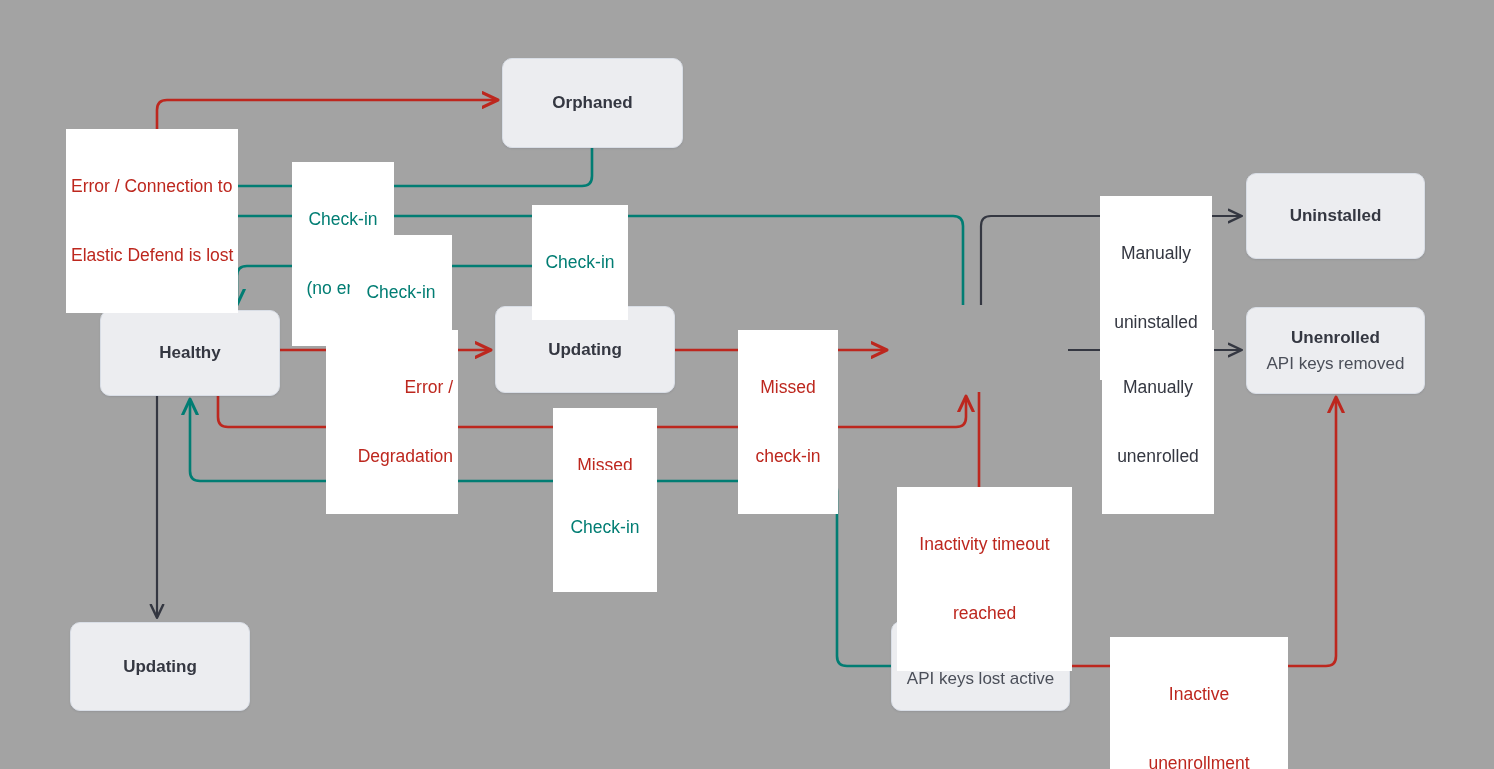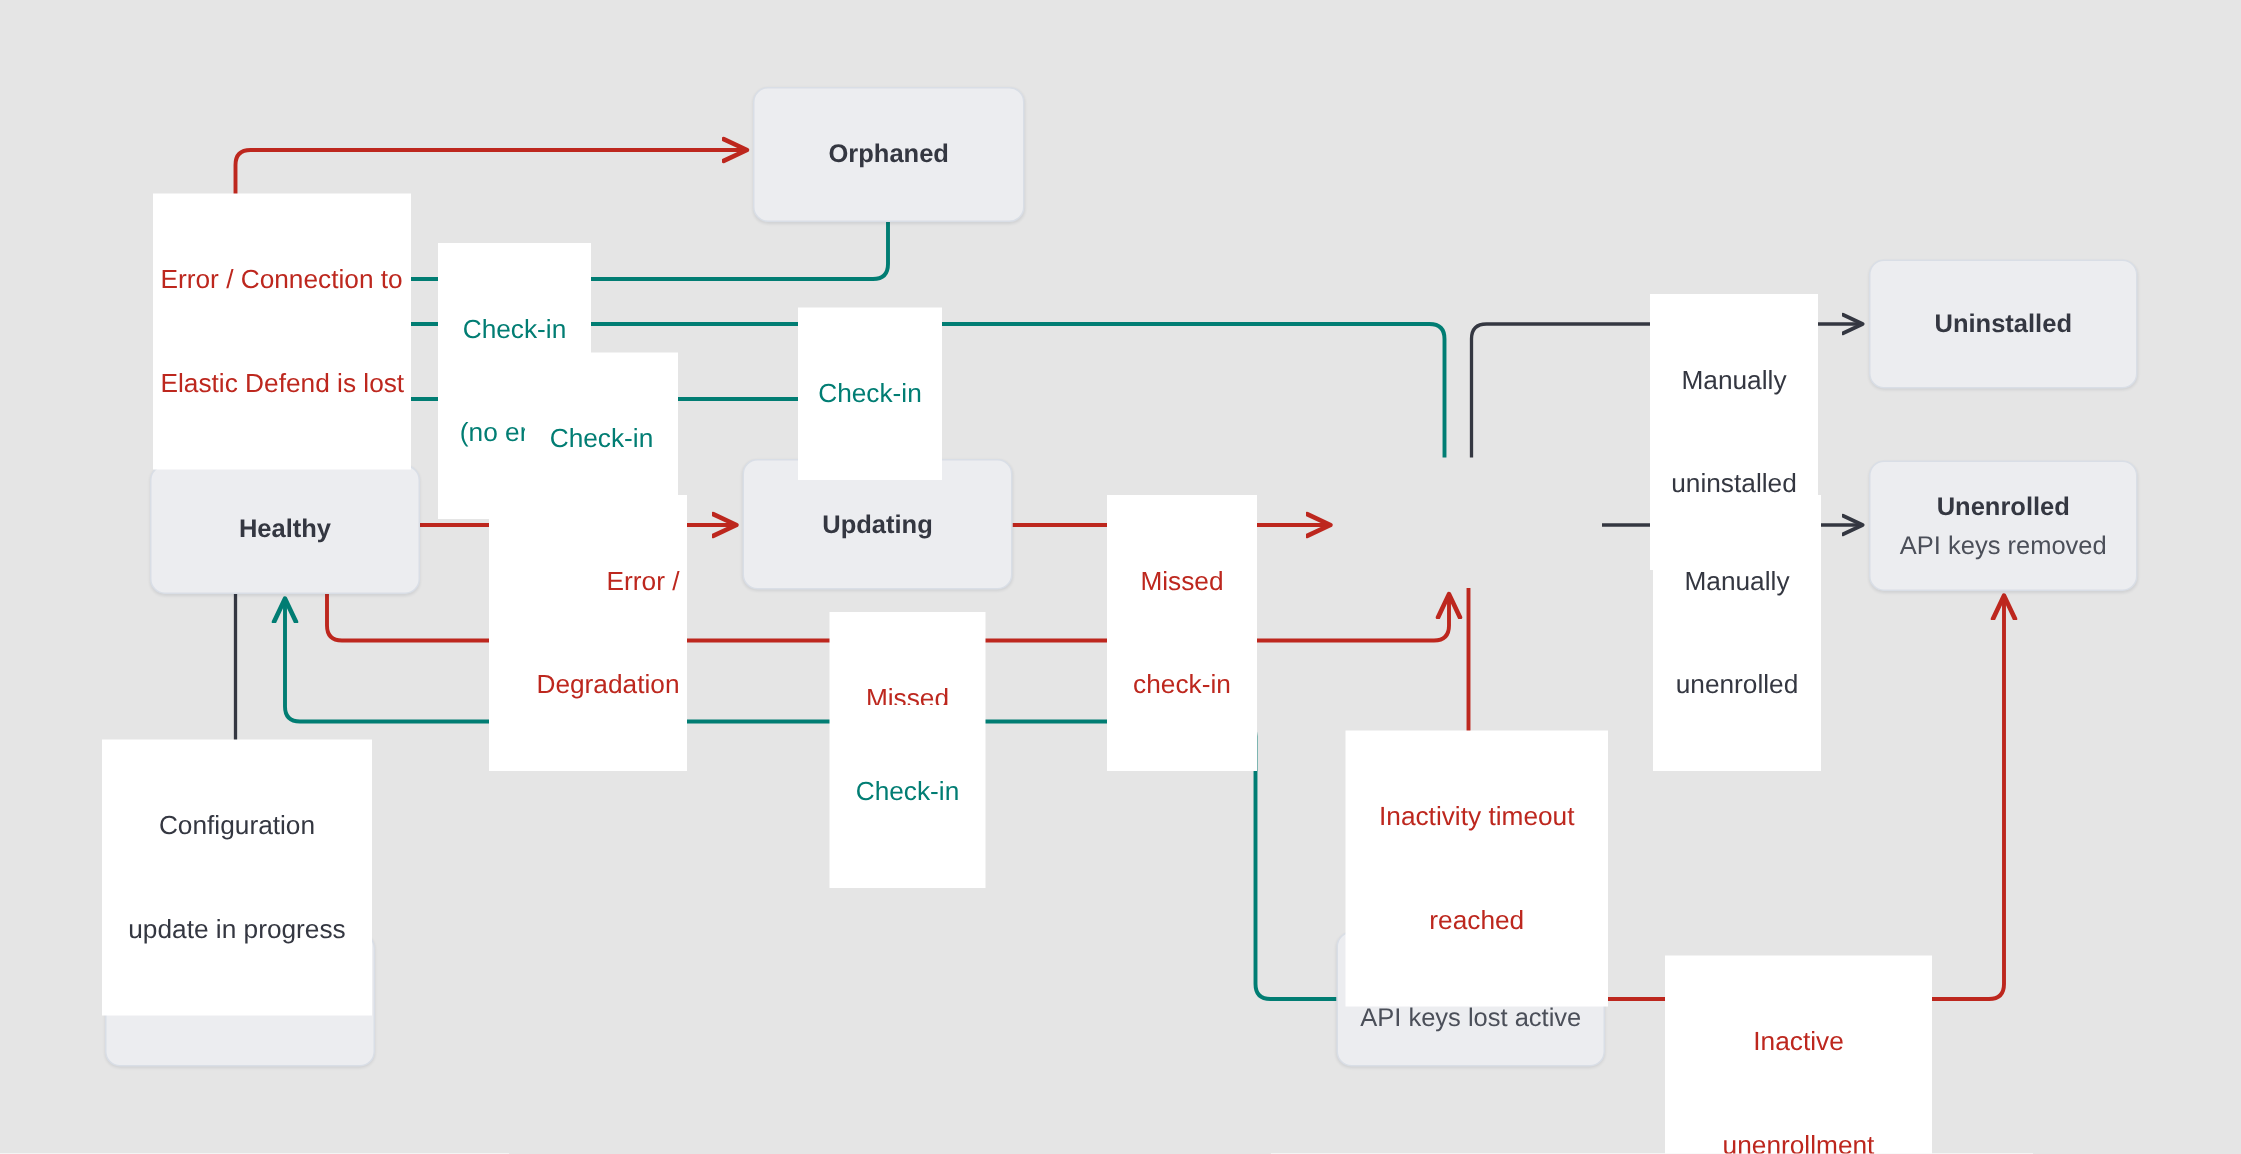--- a/index.html
+++ b/index.html
@@ -10,21 +10,21 @@
   body {
     width: 1494px;
     height: 769px;
     font-family: "Liberation Sans", sans-serif;
     overflow: hidden;
   }
   #diagram-root {
     position: relative;
     width: 1494px;
     height: 769px;
-    background: #e5e5e5;
+    background: #a3a3a3;
     text-decoration: underline;
   }
   svg.edges {
     position: absolute;
     left: 0;
     top: 0;
     width: 1494px;
     height: 769px;
     overflow: visible;
   }
@@ -143,21 +143,21 @@
 
   <div class="node" style="left:70px; top:622px; width:180px; height:89px;">
     <div class="node-title">Updating</div>
   </div>
 
   <div class="node" style="left:891px; top:621px; width:179px; height:90px;">
     <div class="node-title">Inactive</div>
     <div class="node-sub">API keys lost active</div>
   </div>
 
-  <div class="edge-label lbl-red" style="left:66px; top:129px; text-align:left;margin-left:36px;">
+  <div class="edge-label lbl-red" style="left:66px; top:129px; text-align:left;">
     <div>Error / Connection to</div>
     <div>Elastic Defend is lost</div>
   </div>
 
   <div class="edge-label lbl-teal" style="left:292px; top:162px; width:92px;">
     <div>Check-in</div>
     <div>(no error)</div>
   </div>
 
   <div class="edge-label lbl-teal" style="left:532px; top:205px; width:86px;">
@@ -191,24 +191,20 @@
   <div class="edge-label lbl-black" style="left:1100px; top:196px; width:102px;">
     <div>Manually</div>
     <div>uninstalled</div>
   </div>
 
   <div class="edge-label lbl-black" style="left:1102px; top:330px; width:102px;">
     <div>Manually</div>
     <div>unenrolled</div>
   </div>
 
-  <div class="edge-label lbl-black" style="left:68px; top:493px; width:170px;">
-    <div>Configuration</div>
-    <div>update in progress</div>
-  </div>
 
   <div class="edge-label lbl-red" style="left:897px; top:487px; width:165px;">
     <div>Inactivity timeout</div>
     <div>reached</div>
   </div>
 
   <div class="edge-label lbl-red" style="left:1110px; top:637px; width:168px;">
     <div>Inactive</div>
     <div>unenrollment</div>
     

